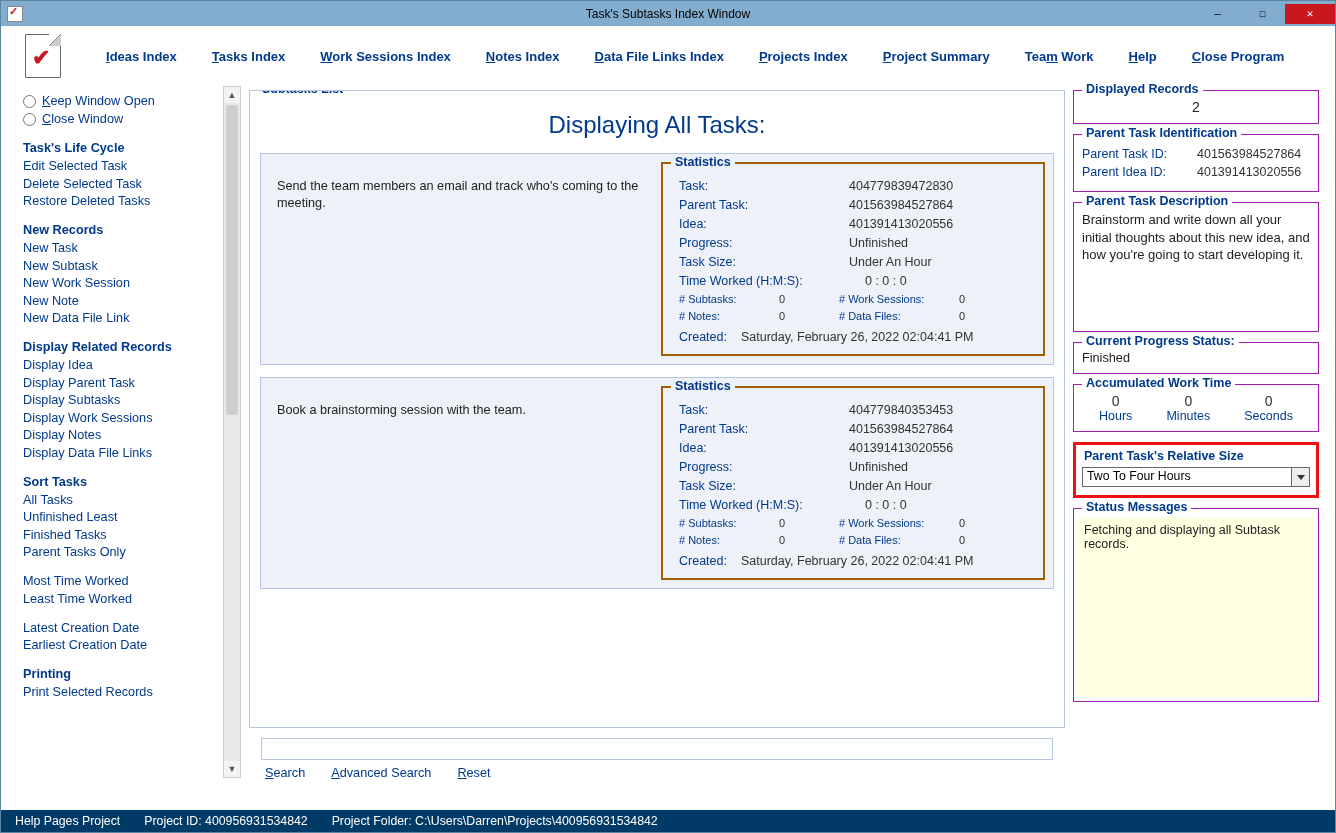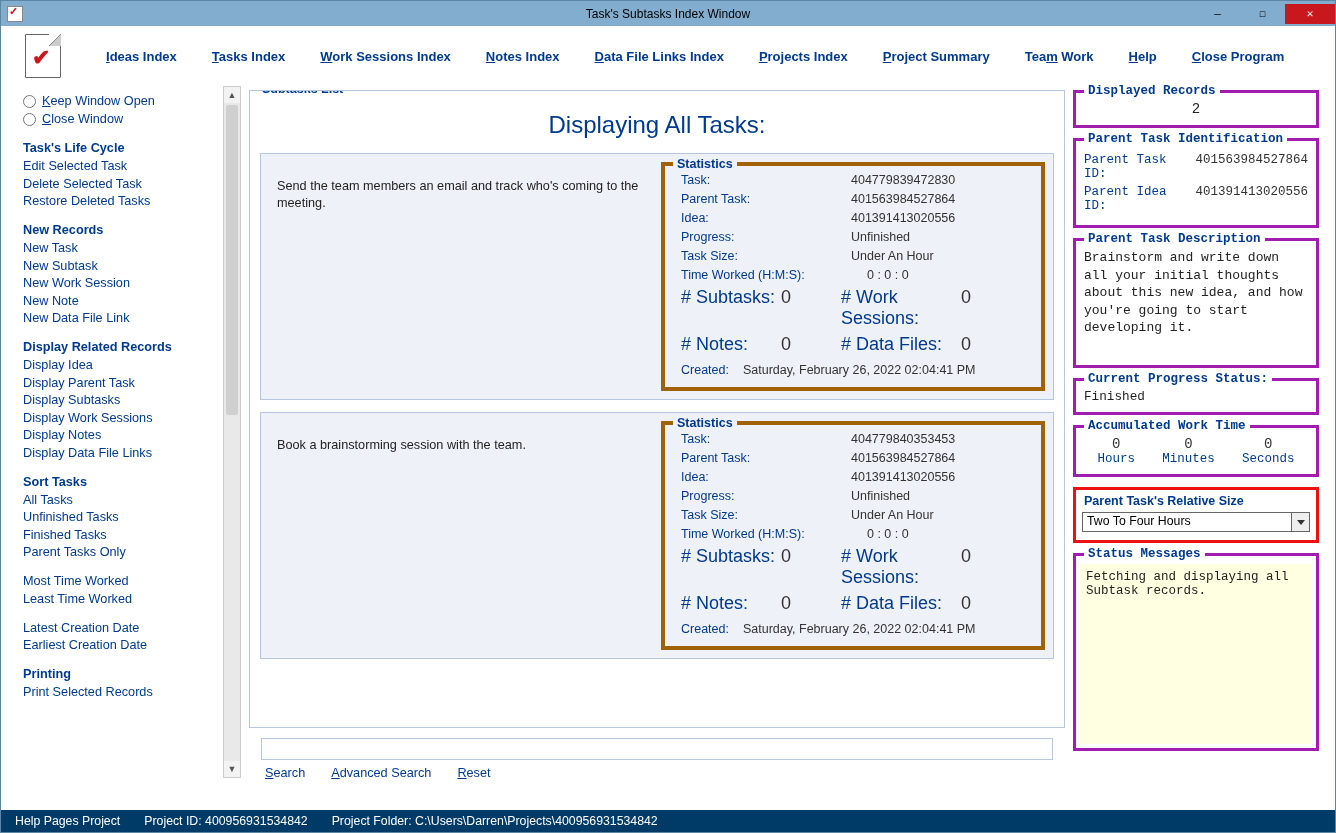--- a/index.html
+++ b/index.html
@@ -44,37 +44,37 @@
   .side-link { color:#003a8c; font-size:12.7px; margin:3.5px 0; cursor:pointer; }
   
   
   .group { border:1px solid #b7c6e0; margin:4px 0 10px 0; padding:8px 8px 10px 8px; position:relative; background:#fff; }
   .group > .legend { position:absolute; top:-9px; left:8px; background:#fff; padding:0 4px; color:#003a8c; font-weight:600; font-size:12.5px; }
   
   .hero { text-align:center; font-size:24px; color:#003a8c; padding:12px 0 6px 0; }
   
   .task-card { border:1px solid #b7c6e0; margin:8px 2px 12px 2px; background:#EEF1F7; display:flex; }
   .task-card .desc { width:400px; padding:24px 16px; color:#222; font-size:12.7px; line-height:1.35; }
-  .task-card .stats { flex:1; border:4px solid #a16207; margin:8px 8px 8px 0; background:#EEF1F7; position:relative; padding:2px 16px 10px 16px; }
+  .task-card .stats { flex:1; border:2px solid #a16207; margin:8px 8px 8px 0; background:#EEF1F7; position:relative; padding:10px 16px 10px 16px; }
   .task-card .stats .legend2 { position:absolute; top:-9px; left:8px; background:#EEF1F7; padding:0 4px; color:#003a8c; font-weight:600; font-size:12.5px; }
   .stat-row { display:flex; margin:5px 0; font-size:12.5px; }
   .stat-row .lbl { width:170px; color:#003a8c; }
   .stat-row .val { color:#333; }
-  .stat-row4 { display:flex; margin:5px 0; font-size:18px; }
+  .stat-row4 { display:flex; margin:5px 0; font-size:11px; }
   .stat-row4 .lbl{color:#003a8c;} .stat-row4 .val{color:#333;}
   .created-row{ font-size:12.5px; color:#003a8c; margin-top:8px;}
   .created-row .val{color:#333; margin-left:14px;}
   
   .search-box { border:1px solid #b7c6e0; height:22px; margin:2px 12px 6px 12px; background:#fff; }
   .search-links { display:flex; gap:26px; padding-left:16px; margin-top:4px;}
   .search-links .slink{ color:#003a8c; font-size:12.7px;}
   .search-links .slink .ul{text-decoration:underline;}
   
   
-  .rgroup { border:3px solid #a21caf; margin:4px 0 10px 0; padding:8px 8px; position:relative;font-family:Liberation Mono, monospace; }
+  .rgroup { border:1px solid #a21caf; margin:4px 0 10px 0; padding:8px 8px; position:relative; }
   .rgroup > .legend { position:absolute; top:-9px; left:8px; background:#fff; padding:0 4px; color:#003a8c; font-weight:600; font-size:12.5px; }
   .id-row{ display:flex; margin:4px 0; font-size:12.5px;}
   .id-row .lbl{ width:115px; color:#003a8c;} .id-row .val{color:#333;}
   .desc-txt{ color:#222; font-size:13px; line-height:1.35; min-height:90px; }
   .progress-val{ color:#222; font-size:12.7px; }
   .time-table{ display:flex; justify-content:space-around; text-align:center; font-size:12.5px; }
   .time-table div>div:first-child{ color:#333; font-size:14px; }
   .time-table div>div:last-child{ color:#003a8c; }
   
   .hl-box{ border:3px solid #E11; padding:4px 6px 8px 6px; margin:4px 0 10px 0; position:relative;}
@@ -145,21 +145,21 @@
         <div class="side-head">Display Related Records</div>
         <div class="side-link">Display Idea</div>
         <div class="side-link">Display Parent Task</div>
         <div class="side-link">Display Subtasks</div>
         <div class="side-link">Display Work Sessions</div>
         <div class="side-link">Display Notes</div>
         <div class="side-link">Display Data File Links</div>
 
         <div class="side-head">Sort Tasks</div>
         <div class="side-link">All Tasks</div>
-        <div class="side-link">Unfinished Tasks</div>
+        <div class="side-link">Unfinished Least</div>
         <div class="side-link">Finished Tasks</div>
         <div class="side-link">Parent Tasks Only</div>
         <div style="height:8px;"></div>
         <div class="side-link">Most Time Worked</div>
         <div class="side-link">Least Time Worked</div>
         <div style="height:8px;"></div>
         <div class="side-link">Latest Creation Date</div>
         <div class="side-link">Earliest Creation Date</div>
 
         <div class="side-head">Printing</div>

